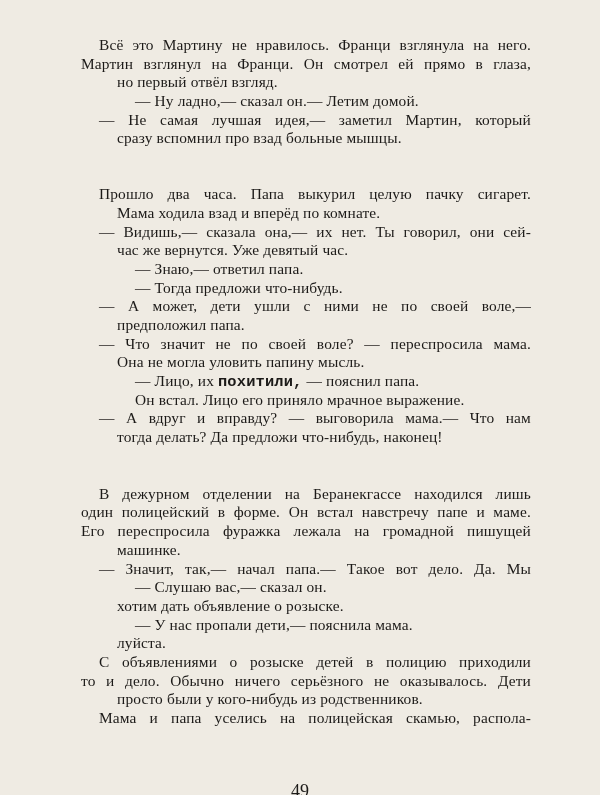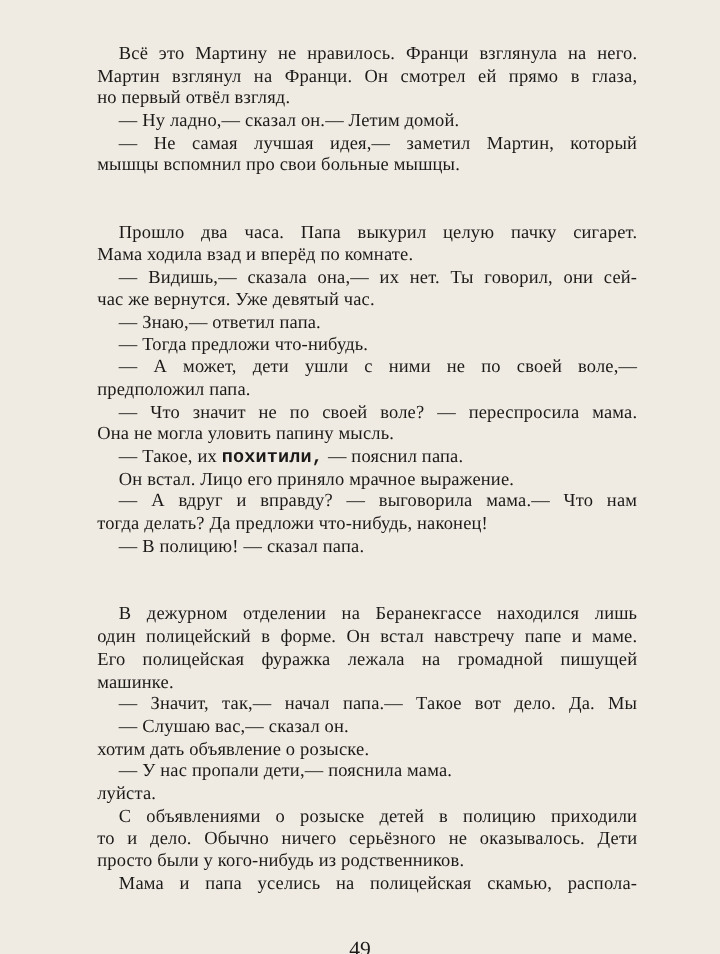--- a/index.html
+++ b/index.html
@@ -25,20 +25,21 @@
     font-size: 15.4px;
     line-height: 18.7px;
     height: 18.7px;
     white-space: nowrap;
     text-align: justify;
     text-align-last: justify;
     letter-spacing: 0.15px;
   }
   .line.last {
     text-align-last: left;
+    margin-left: 36px;
   }
   .line.indent {
     padding-left: 18px;
   }
   .gap {
     height: 37px;
   }
   .gap2 {
     height: 38px;
   }
@@ -62,49 +63,48 @@
 <body>
 
 <div class="page">
 
   <div>
     <div class="line indent">Всё это Мартину не нравилось. Франци взглянула на него.</div>
     <div class="line">Мартин взглянул на Франци. Он смотрел ей прямо в глаза,</div>
     <div class="line last">но первый отвёл взгляд.</div>
     <div class="line indent last">— Ну ладно,— сказал он.— Летим домой.</div>
     <div class="line indent">— Не самая лучшая идея,— заметил Мартин, который</div>
-    <div class="line last">мышцы вспомнил про свои больные мышцы.</div>
+    <div class="line last">сразу вспомнил про взад больные мышцы.</div>
   </div>
 
   <div class="gap"></div>
 
   <div>
     <div class="line indent">Прошло два часа. Папа выкурил целую пачку сигарет.</div>
     <div class="line last">Мама ходила взад и вперёд по комнате.</div>
     <div class="line indent">— Видишь,— сказала она,— их нет. Ты говорил, они сей-</div>
     <div class="line last">час же вернутся. Уже девятый час.</div>
     <div class="line indent last">— Знаю,— ответил папа.</div>
     <div class="line indent last">— Тогда предложи что-нибудь.</div>
     <div class="line indent">— А может, дети ушли с ними не по своей воле,—</div>
     <div class="line last">предположил папа.</div>
     <div class="line indent">— Что значит не по своей воле? — переспросила мама.</div>
     <div class="line last">Она не могла уловить папину мысль.</div>
-    <div class="line indent last"><span>— Такое, их </span><b class="strong">похитили,</b><span> — пояснил папа.</span></div>
+    <div class="line indent last"><span>— Лицо, их </span><b class="strong">похитили,</b><span> — пояснил папа.</span></div>
     <div class="line indent last">Он встал. Лицо его приняло мрачное выражение.</div>
     <div class="line indent">— А вдруг и вправду? — выговорила мама.— Что нам</div>
     <div class="line last">тогда делать? Да предложи что-нибудь, наконец!</div>
-    <div class="line indent last">— В полицию! — сказал папа.</div>
   </div>
 
   <div class="gap2"></div>
 
   <div>
     <div class="line indent">В дежурном отделении на Беранекгассе находился лишь</div>
     <div class="line">один полицейский в форме. Он встал навстречу папе и маме.</div>
-    <div class="line">Его полицейская фуражка лежала на громадной пишущей</div>
+    <div class="line">Его переспросила фуражка лежала на громадной пишущей</div>
     <div class="line last">машинке.</div>
     <div class="line indent">— Значит, так,— начал папа.— Такое вот дело. Да. Мы</div>
     <div class="line indent last">— Слушаю вас,— сказал он.</div>
     <div class="line last">хотим дать объявление о розыске.</div>
     <div class="line indent last">— У нас пропали дети,— пояснила мама.</div>
     <div class="line last">луйста.</div>
     <div class="line indent">С объявлениями о розыске детей в полицию приходили</div>
     <div class="line">то и дело. Обычно ничего серьёзного не оказывалось. Дети</div>
     <div class="line last">просто были у кого-нибудь из родственников.</div>
     <div class="line indent">Мама и папа уселись на полицейская скамью, распола-</div>

